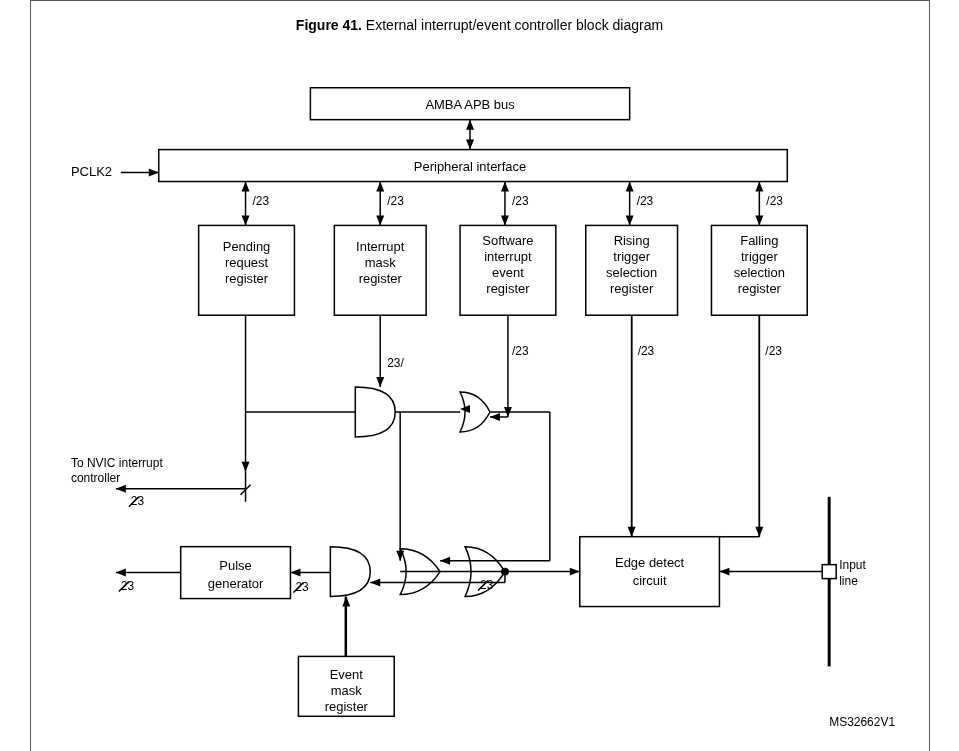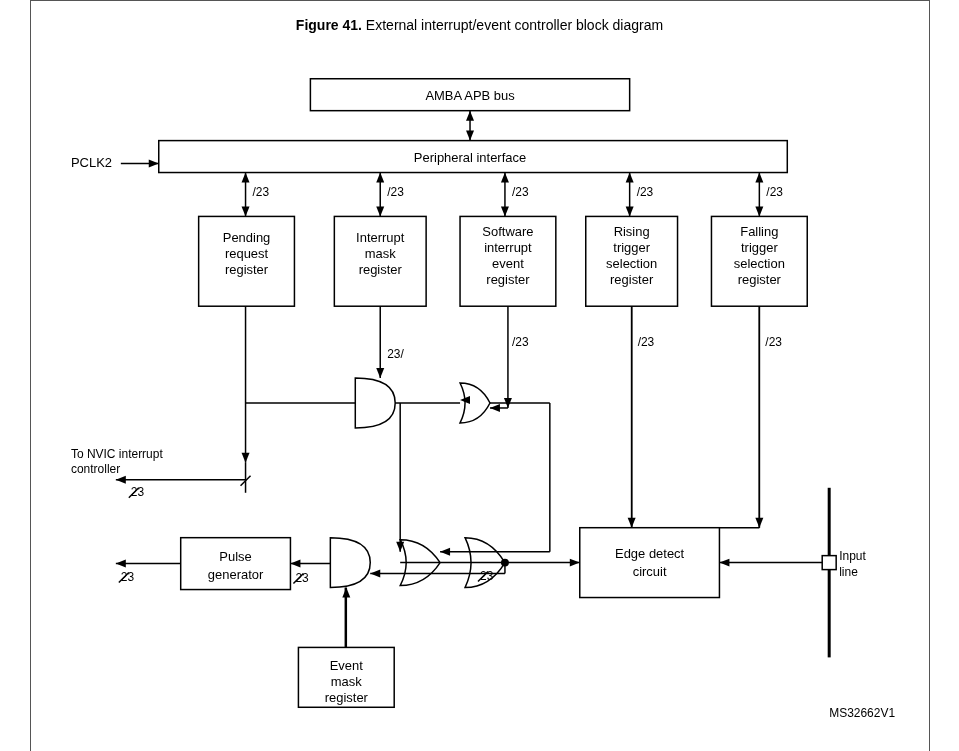--- a/index.html
+++ b/index.html
@@ -17,21 +17,21 @@
       width: 900px;
       border: 1.5px solid #555;
       background: #fff;
       padding: 16px 20px 20px 20px;
       position: relative;
     }
     .diagram-title {
       text-align: center;
       font-size: 14px;
       font-weight: bold;
-      margin-bottom: 25px;
+      margin-bottom: 34px;
     }
     .diagram-title span {
       font-weight: normal;
     }
     .diagram-svg {
       width: 100%;
       height: 680px;
     }
   </style>
 </head>

